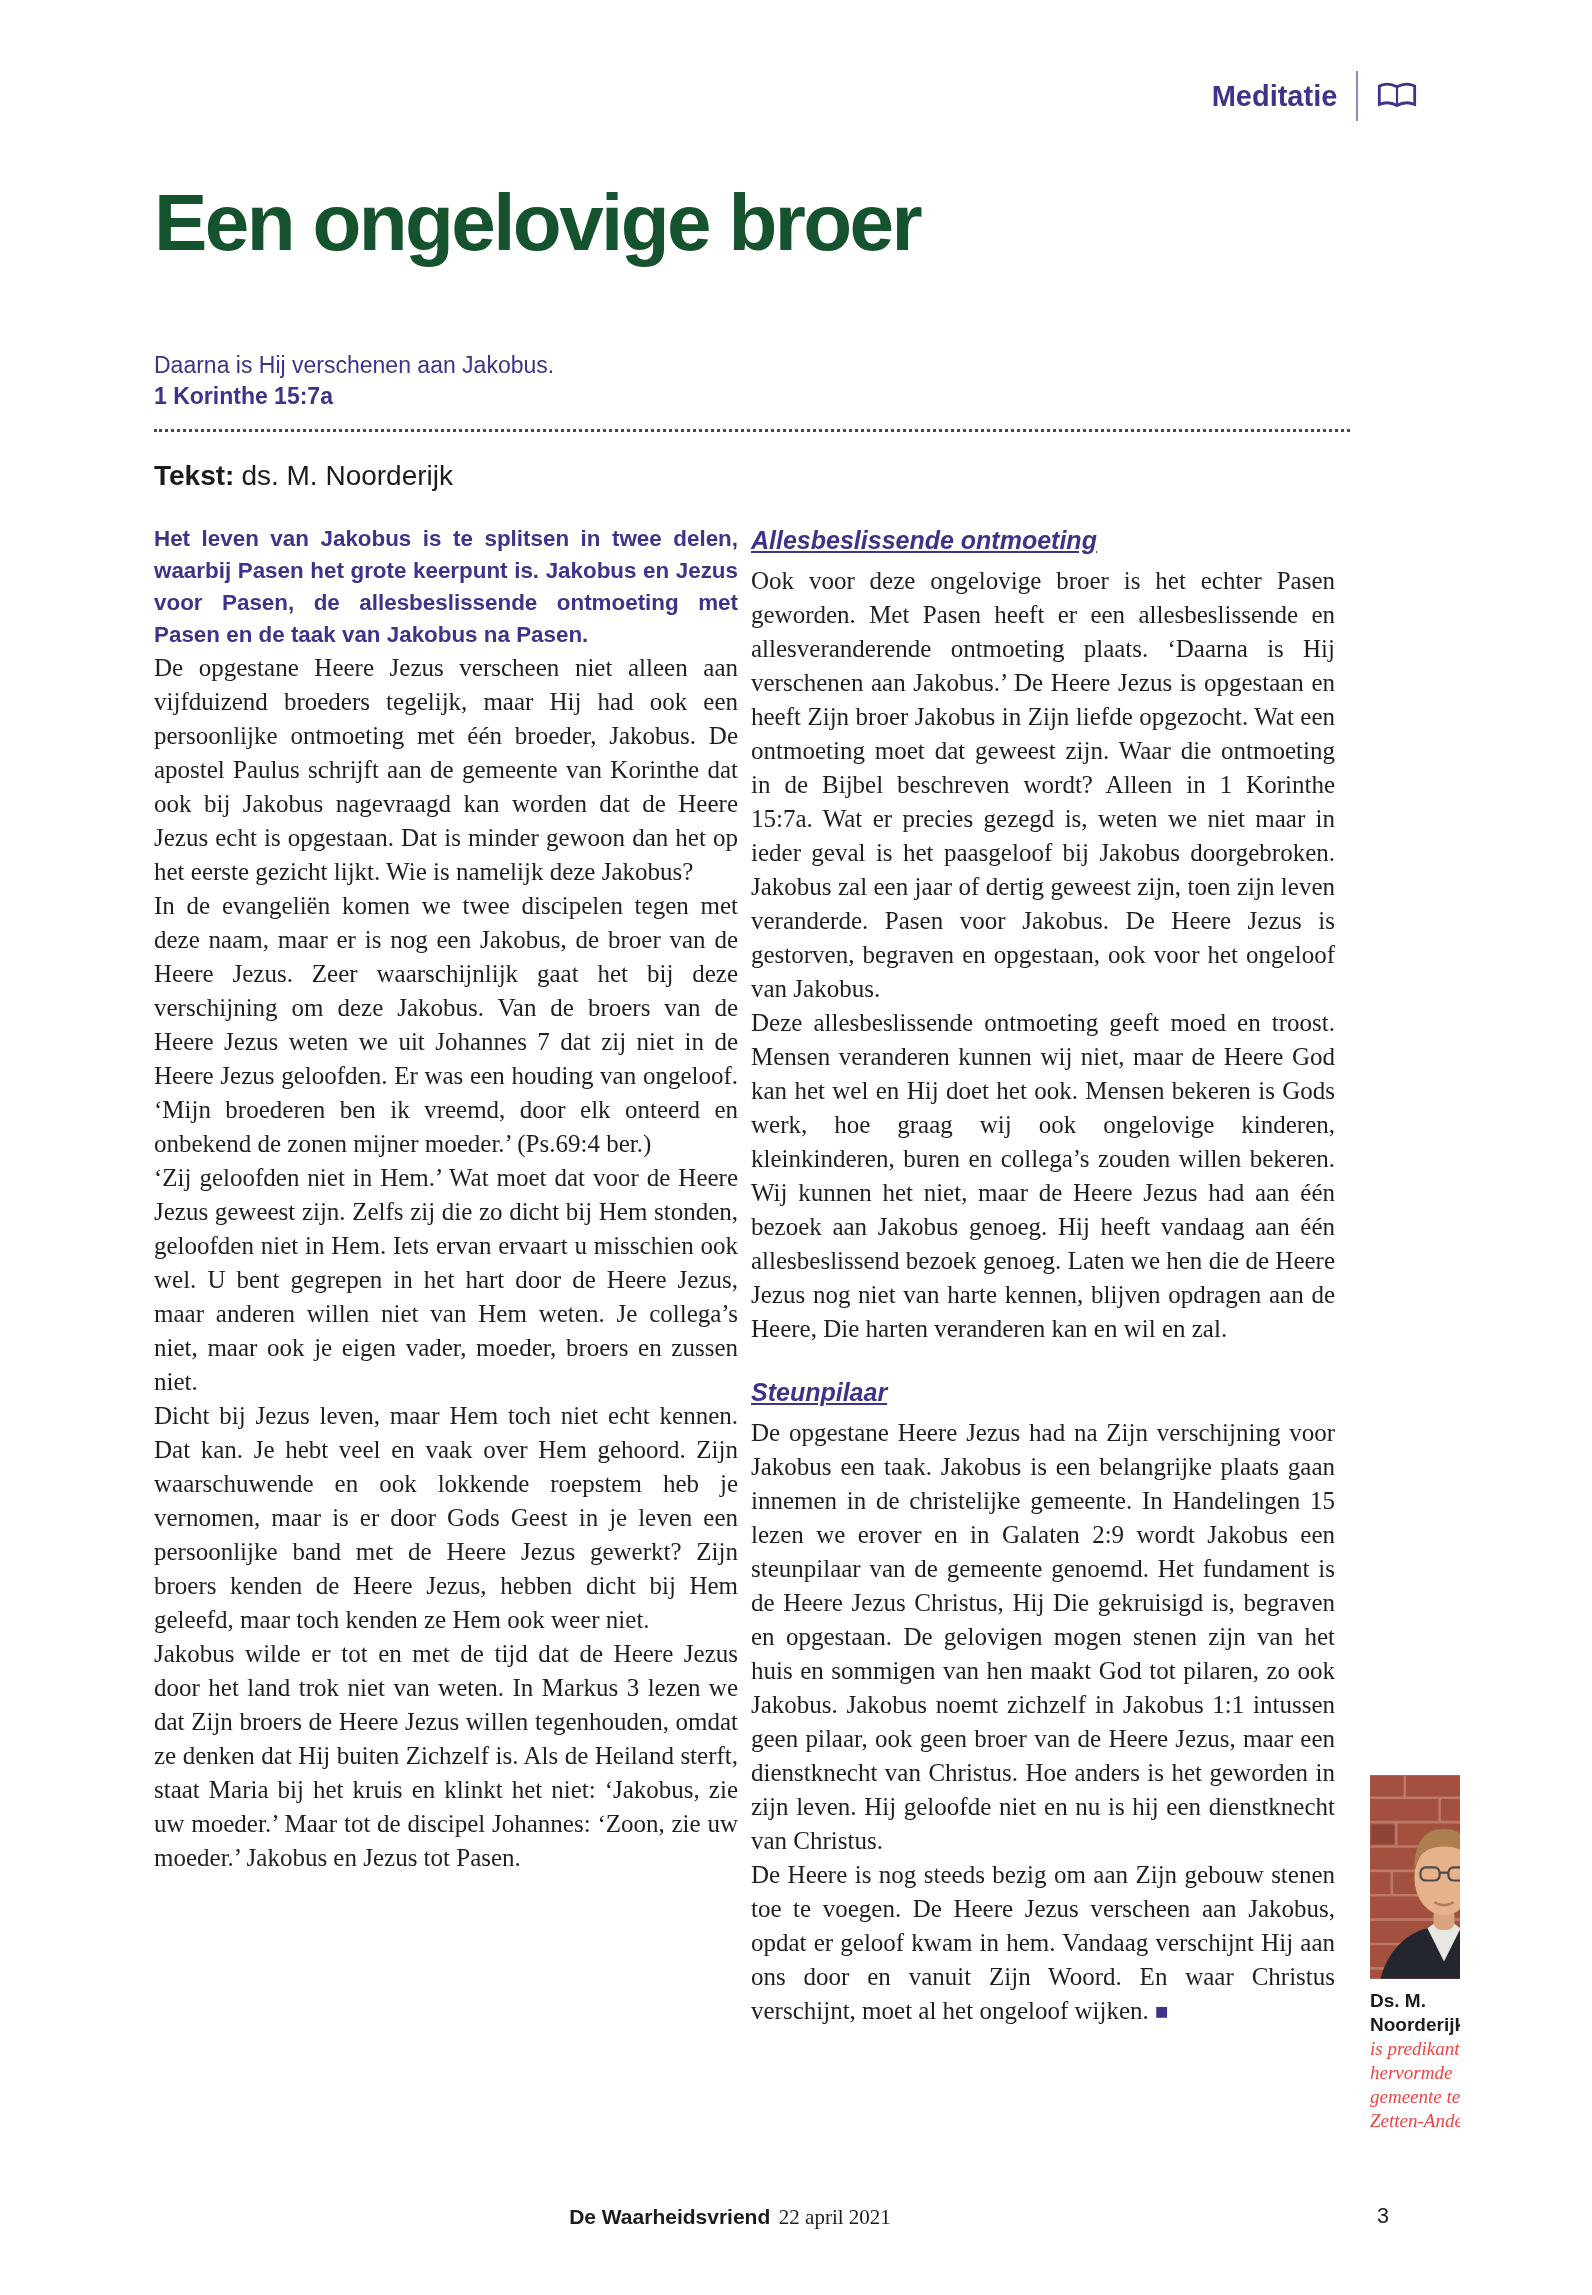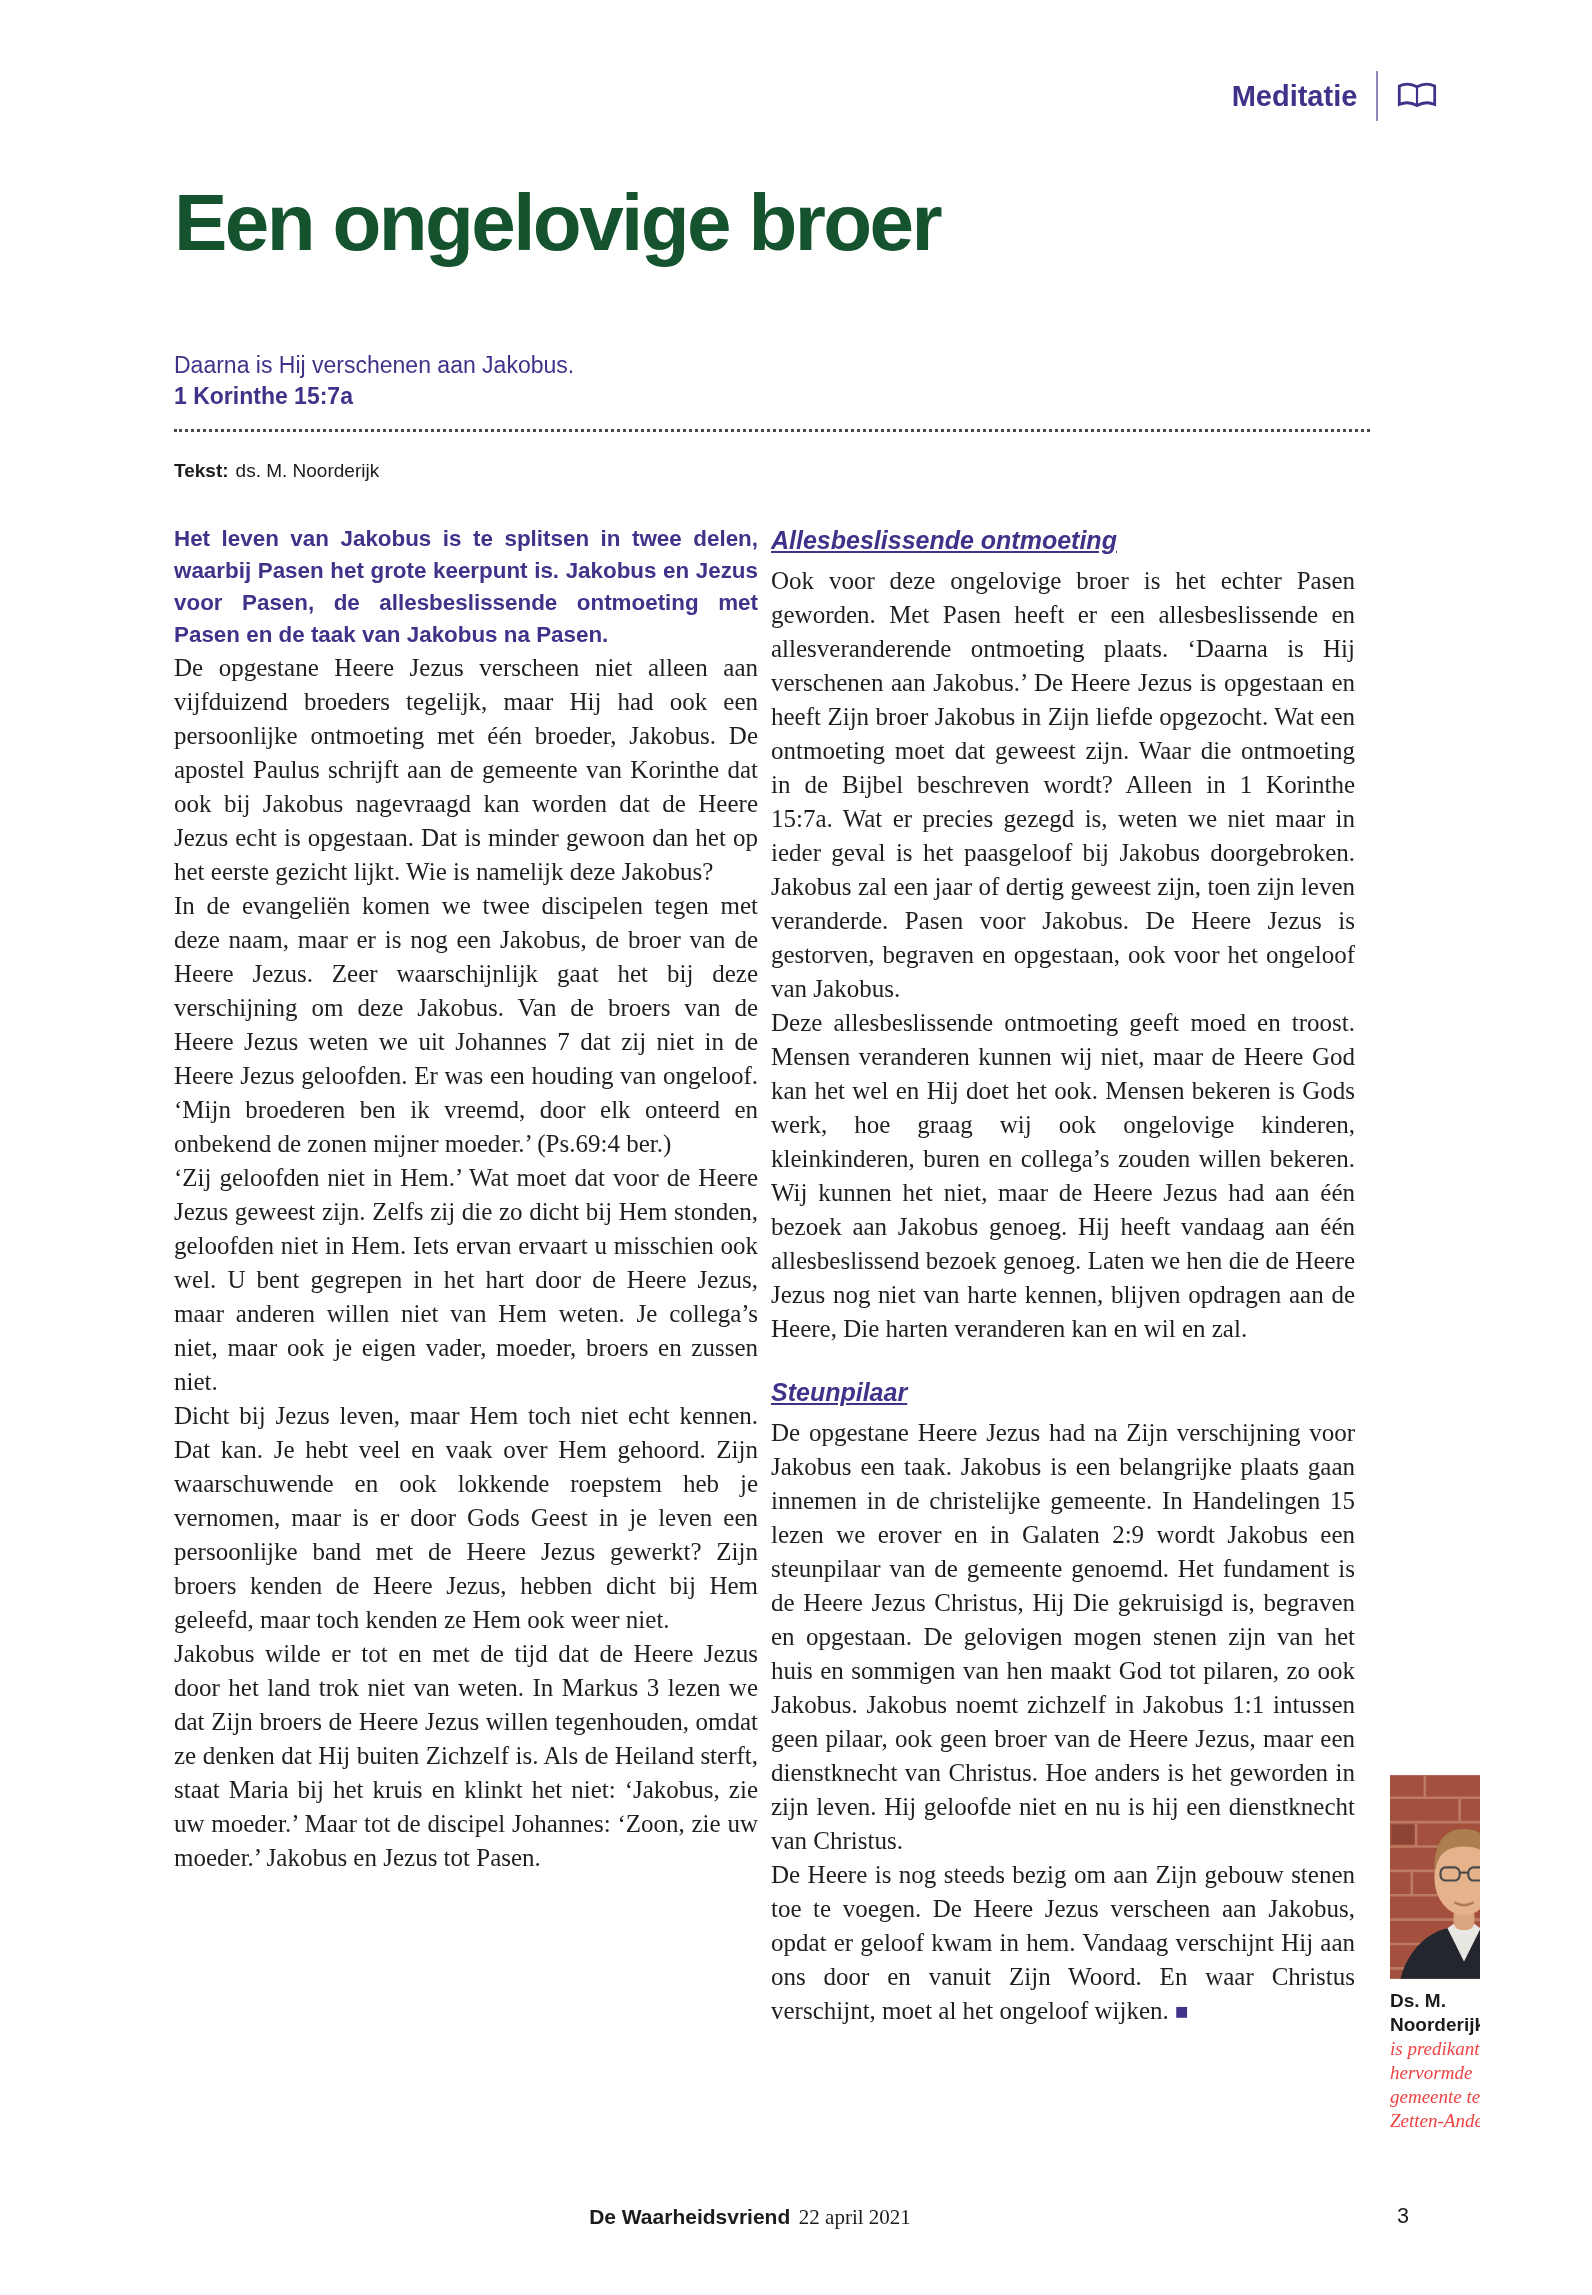--- a/index.html
+++ b/index.html
@@ -1,34 +1,34 @@
 <!DOCTYPE html>
 <html style="font-size:14px"><head>
 <meta charset="utf-8">
 <style>
   * { margin:0; padding:0; box-sizing:border-box; }
   html, body { background:#ffffff; }
   body { font-family:"Liberation Serif", serif; color:#1f1f1f; }
-  .page { position:relative; width:1460px; height:2295px; background:#ffffff; overflow:hidden;margin-left:20px; }
+  .page { position:relative; width:1460px; height:2295px; background:#ffffff; overflow:hidden; }
   :root { --purple:#3f3289; --ink:#1f1f1f; }
 
   
   .header-meta { position:absolute; top:71px; right:43px; display:flex; align-items:center; gap:19px; }
   .header-label { font-family:"Liberation Sans", sans-serif; font-weight:700; font-size:29px; color:var(--purple); }
   .header-divider { width:1.7px; height:50px; background:#8d87bb; }
   .book-icon { display:flex; align-items:center; }
 
   
   .title { position:absolute; left:154px; top:177px; font-family:"Liberation Sans", sans-serif; font-weight:700; font-size:80px; letter-spacing:-2.6px; color:#14532d; white-space:nowrap; }
   .verse { position:absolute; left:154px; top:350px; font-family:"Liberation Sans", sans-serif; font-size:23px; line-height:31px; color:var(--purple); }
   .verse-ref { font-weight:700; }
 
   .dotted-rule { position:absolute; left:154px; top:429px; width:1196px; height:0; border-top:3.5px dotted #4a4a4a; }
 
-  .byline { position:absolute; left:154px; top:460px; font-family:"Liberation Sans", sans-serif; font-size:19px; color:#1b1b1b; }
+  .byline { position:absolute; left:154px; top:460px; font-family:"Liberation Sans", sans-serif; font-size:28px; color:#1b1b1b; }
   .byline-label { font-weight:700; margin-right:7px; }
 
   
   .columns { position:absolute; left:154px; top:523px; width:1196px; display:flex; gap:13px; }
   .col { width:584px; font-size:25px; line-height:34px; text-align:justify; color:var(--ink); }
   .intro { font-family:"Liberation Sans", sans-serif; font-weight:700; font-size:22.4px; line-height:32px; color:var(--purple); text-align:justify; }
   p.body { margin:0; }
   .gap { margin-top:32px; }
   .subhead { font-family:"Liberation Sans", sans-serif; font-style:italic; font-weight:700; font-size:25px; line-height:34px; color:var(--purple); margin-top:29px; margin-bottom:7px; text-align:left;text-decoration:underline; }
   .subhead.first { margin-top:0; }

